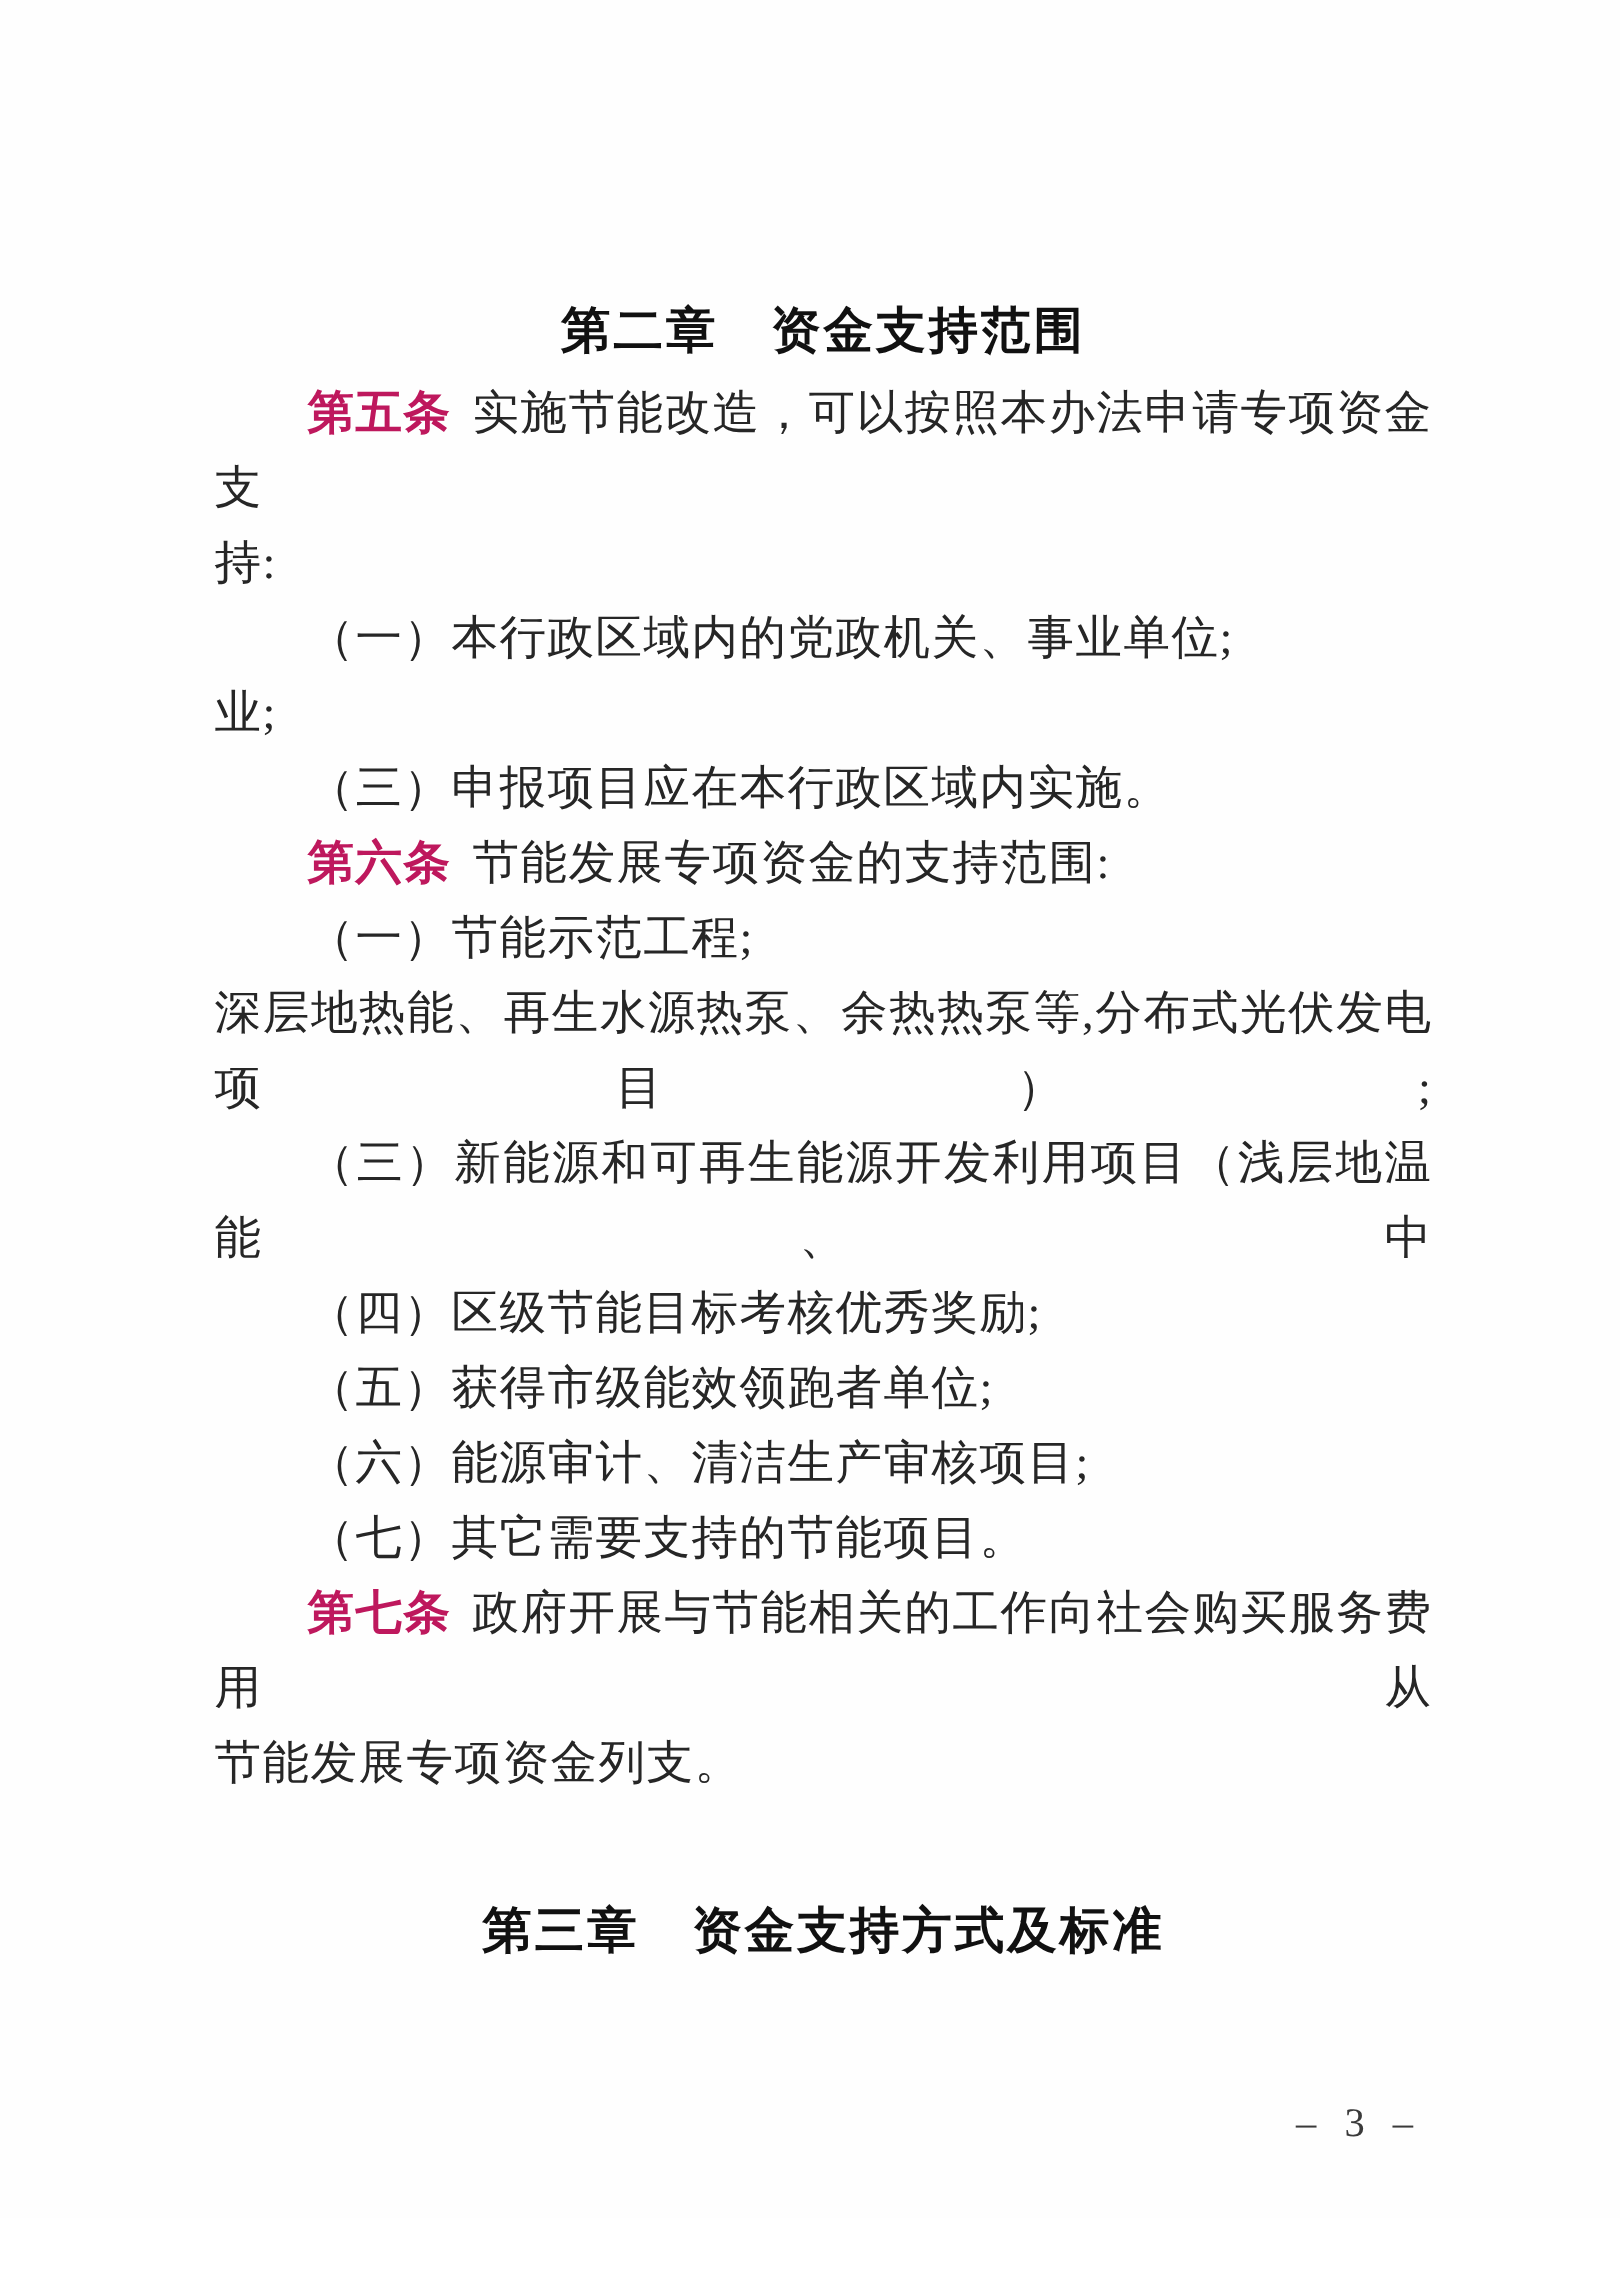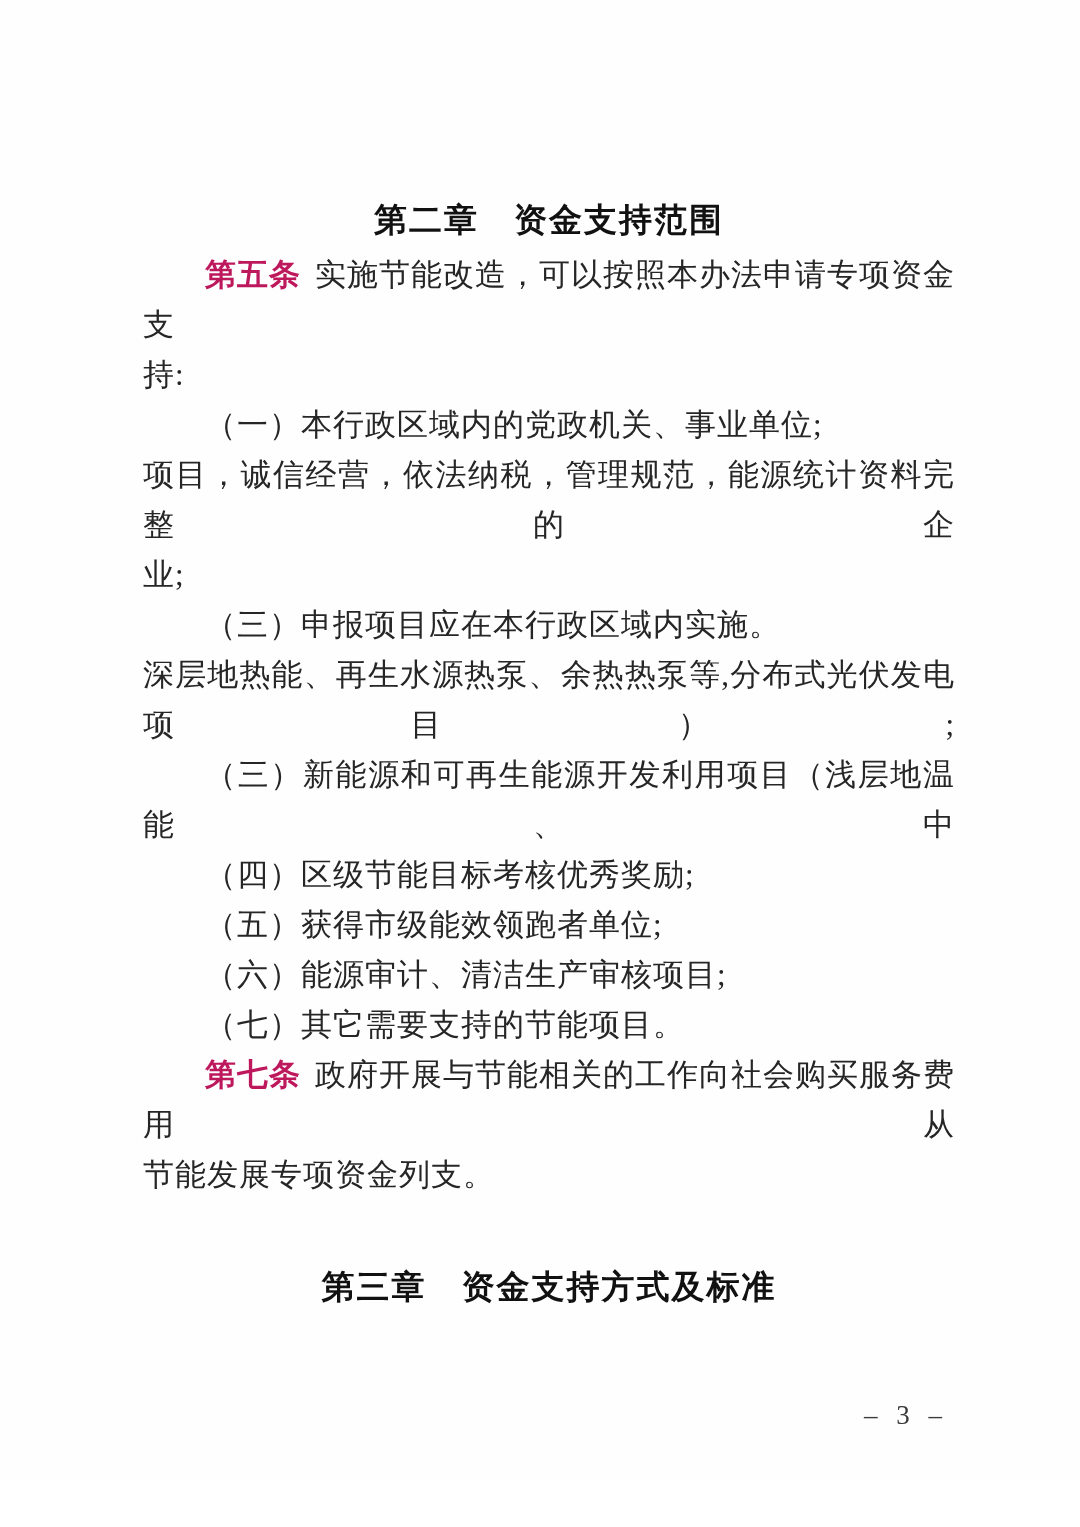--- a/index.html
+++ b/index.html
@@ -77,26 +77,27 @@
 <div class="page">
   <div class="content">
 
     <div class="chapter-heading first">第二章　资金支持范围</div>
 
     <div class="doc-line indent full"><span class="article-label">第五条</span><span>实施节能改造，可以按照本办法申请专项资金支</span></div>
     <div class="doc-line">持:</div>
 
     <div class="doc-line indent">（一）本行政区域内的党政机关、事业单位;</div>
 
-    <div class="doc-line full">项目，诚信经营，依法纳税，管理规范，能源统计资料完整的企</div>
     <div class="doc-line">业;</div>
 
     <div class="doc-line indent">（三）申报项目应在本行政区域内实施。</div>
 
+    <div class="doc-line indent"><span class="article-label">第六条</span><span>节能发展专项资金的支持范围:</span></div>
 
+    <div class="doc-line indent">（一）节能示范工程;</div>
 
     <div class="doc-line full">深层地热能、再生水源热泵、余热热泵等,分布式光伏发电项目）;</div>
     <div class="doc-line indent full">（三）新能源和可再生能源开发利用项目（浅层地温能、中</div>
 
     <div class="doc-line indent">（四）区级节能目标考核优秀奖励;</div>
     <div class="doc-line indent">（五）获得市级能效领跑者单位;</div>
     <div class="doc-line indent">（六）能源审计、清洁生产审核项目;</div>
     <div class="doc-line indent">（七）其它需要支持的节能项目。</div>
 
     <div class="doc-line indent full"><span class="article-label">第七条</span><span>政府开展与节能相关的工作向社会购买服务费用从</span></div>

